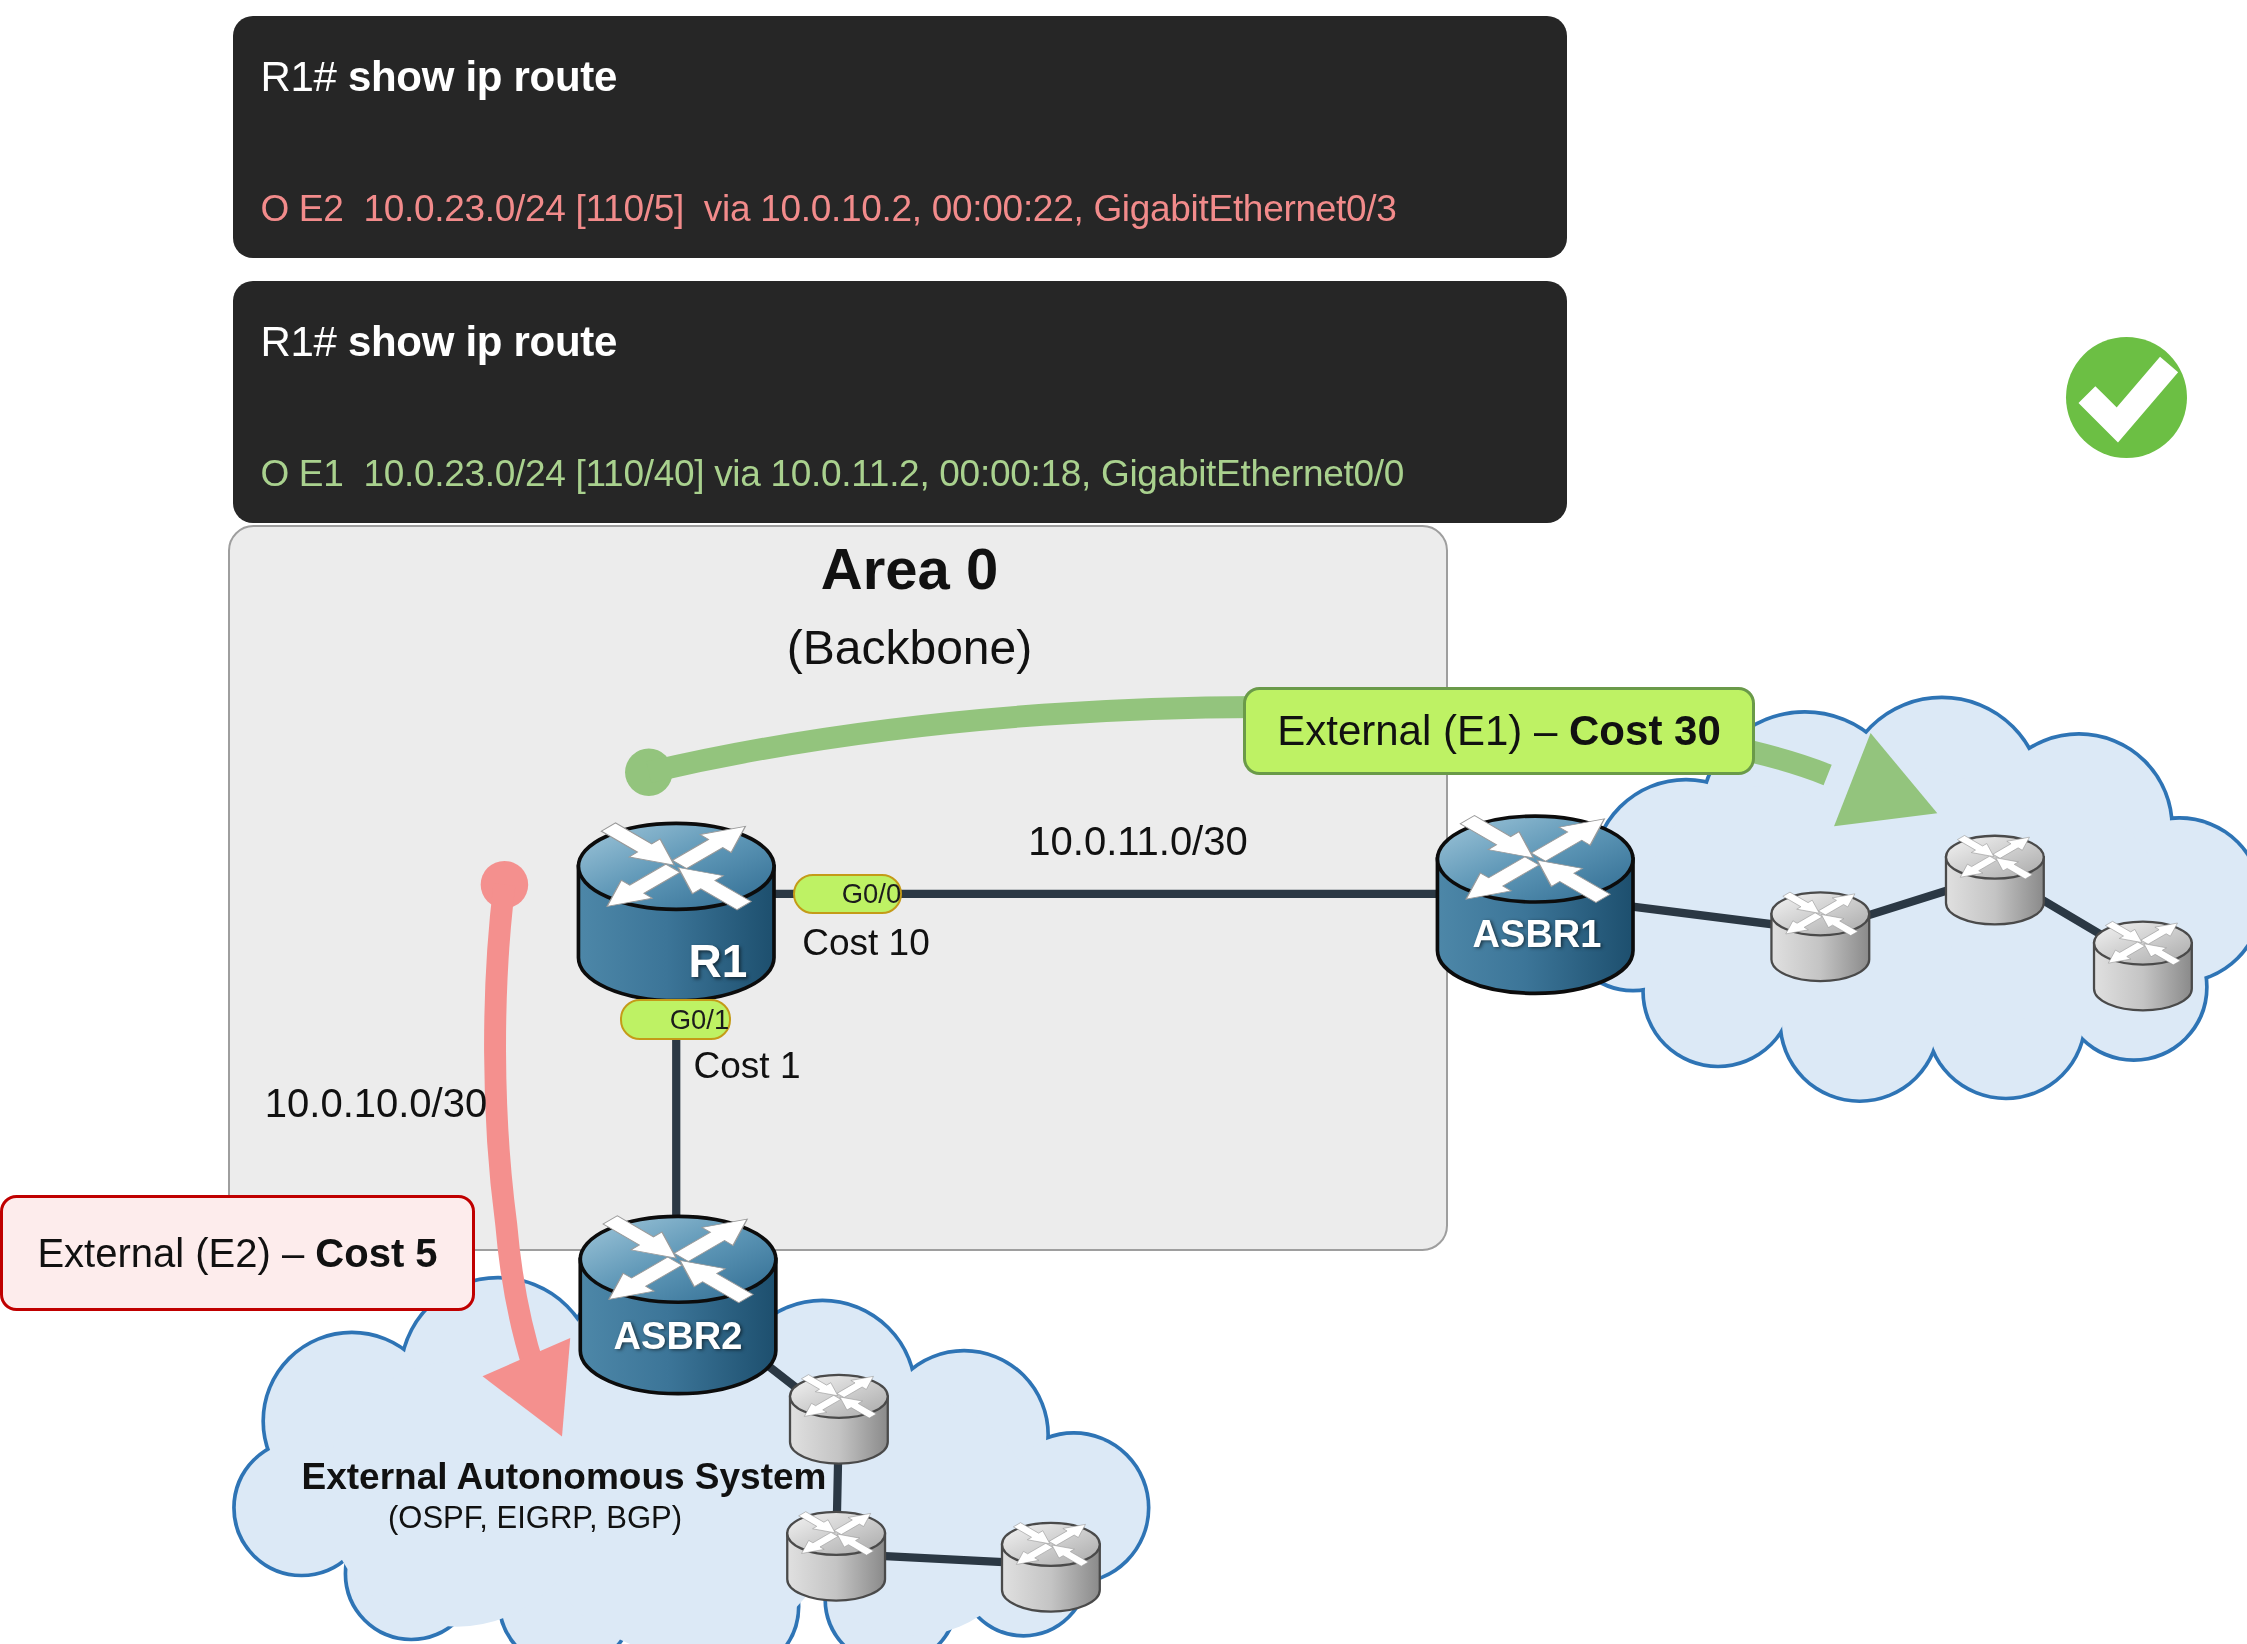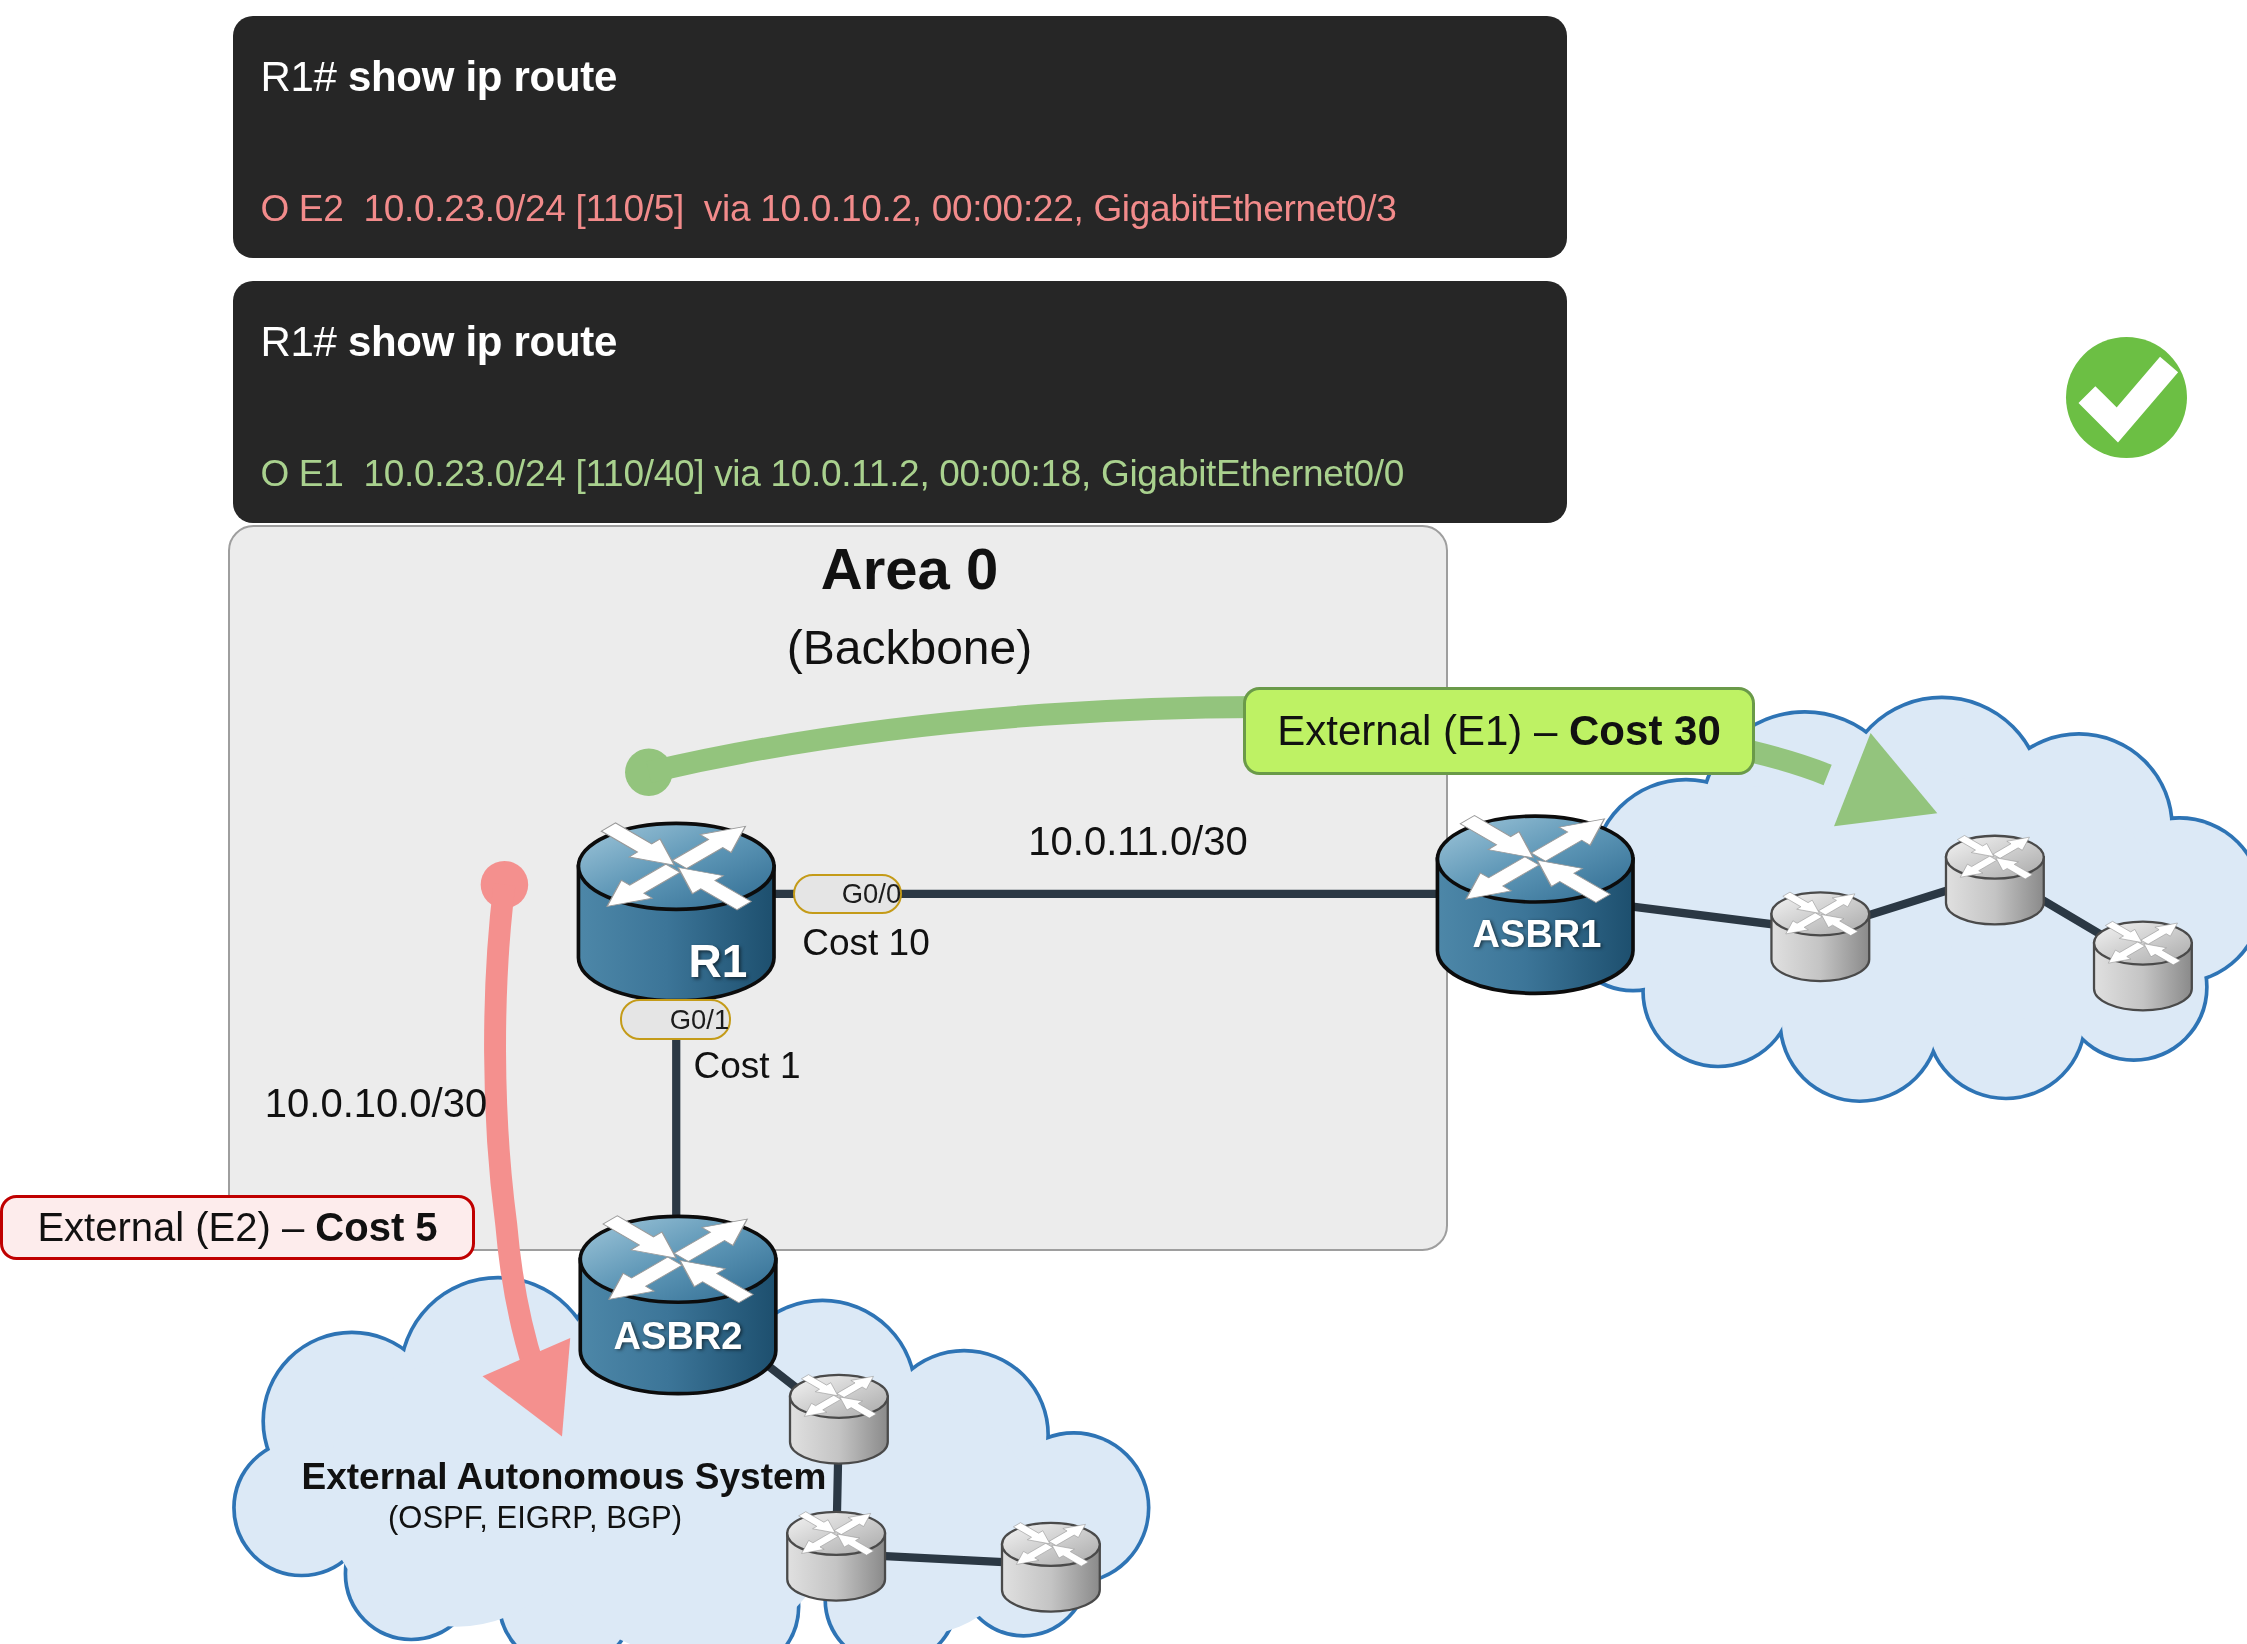--- a/index.html
+++ b/index.html
@@ -40,28 +40,28 @@
   .pill{
     display:flex;align-items:center;justify-content:center;
     border-radius:16.4px;font-size:42px;color:#111;box-sizing:border-box;white-space:pre;
   }
   .pill .b{font-weight:bold;}
   .pill-e1{
     left:1243px;top:687px;width:512px;height:88px;
     background:#bef264;border:3.7px solid #6a9a49;
   }
   .pill-e2{
-    left:0px;top:1195px;width:475px;height:65px;font-size:40px;
+    left:0px;top:1195px;width:475px;height:116px;font-size:40px;
     background:#fdecec;border:3.7px solid #c00000;
   }
 
   
   .if-badge{
     display:flex;align-items:center;justify-content:center;
-    background:#e5e5e5;border:2.7px solid #c49b18;border-radius:20px;
+    background:#bef264;border:2.7px solid #c49b18;border-radius:20px;
     font-size:27.4px;color:#1c1c1c;box-sizing:border-box;padding-left:48px;
   }
   .g00{left:793px;top:874px;width:109px;height:40px;}
   .g01{left:620px;top:999px;width:111px;height:41px;}
   .plain{color:#111;white-space:nowrap;transform:translate(-50%,-50%);}
   .cost{font-size:37px;}
   .subnet{font-size:40px;}
 
   
   .rname{

